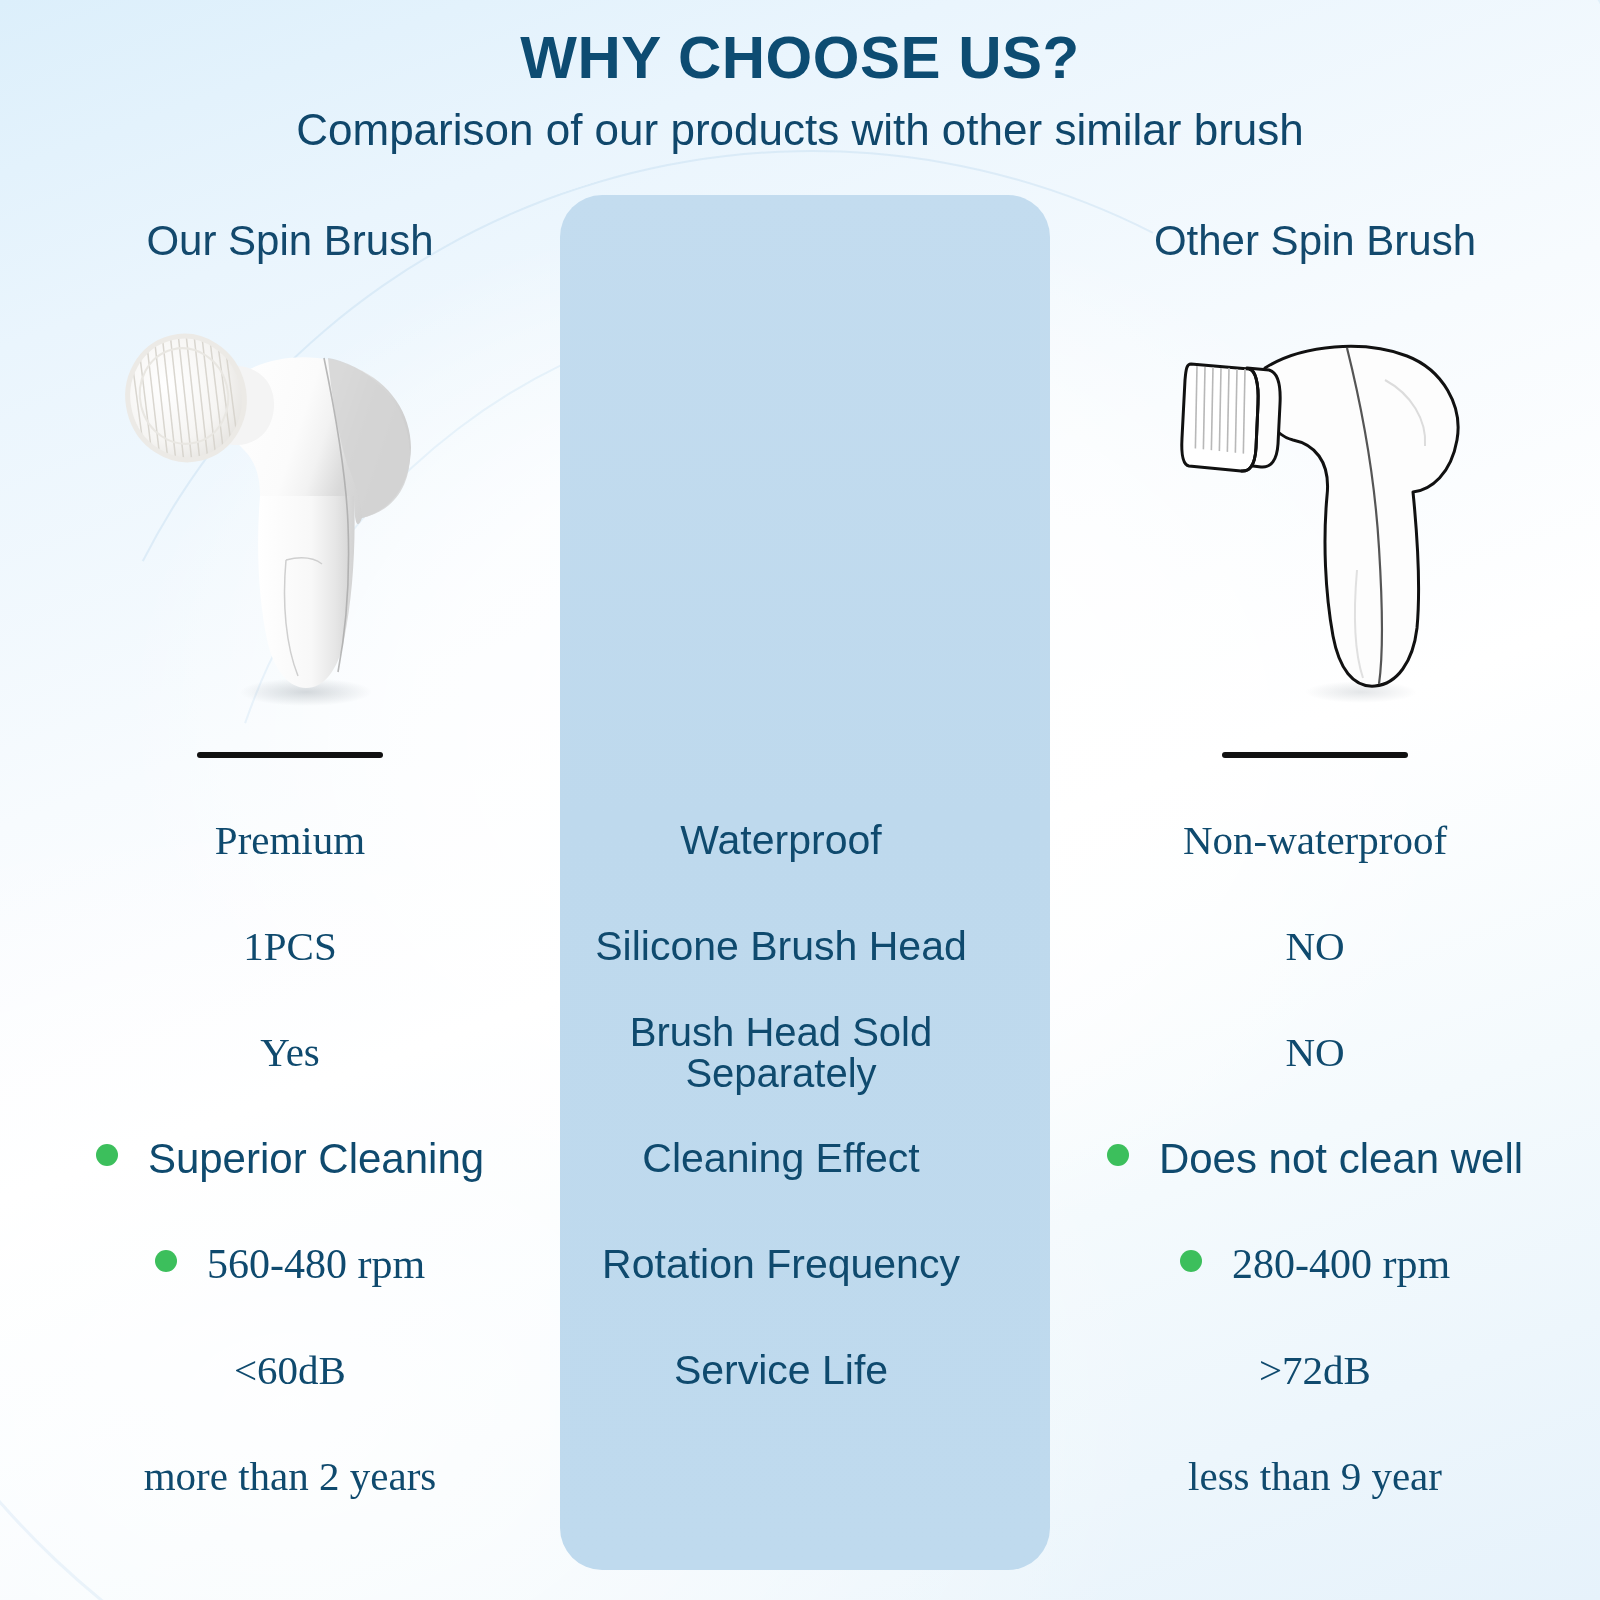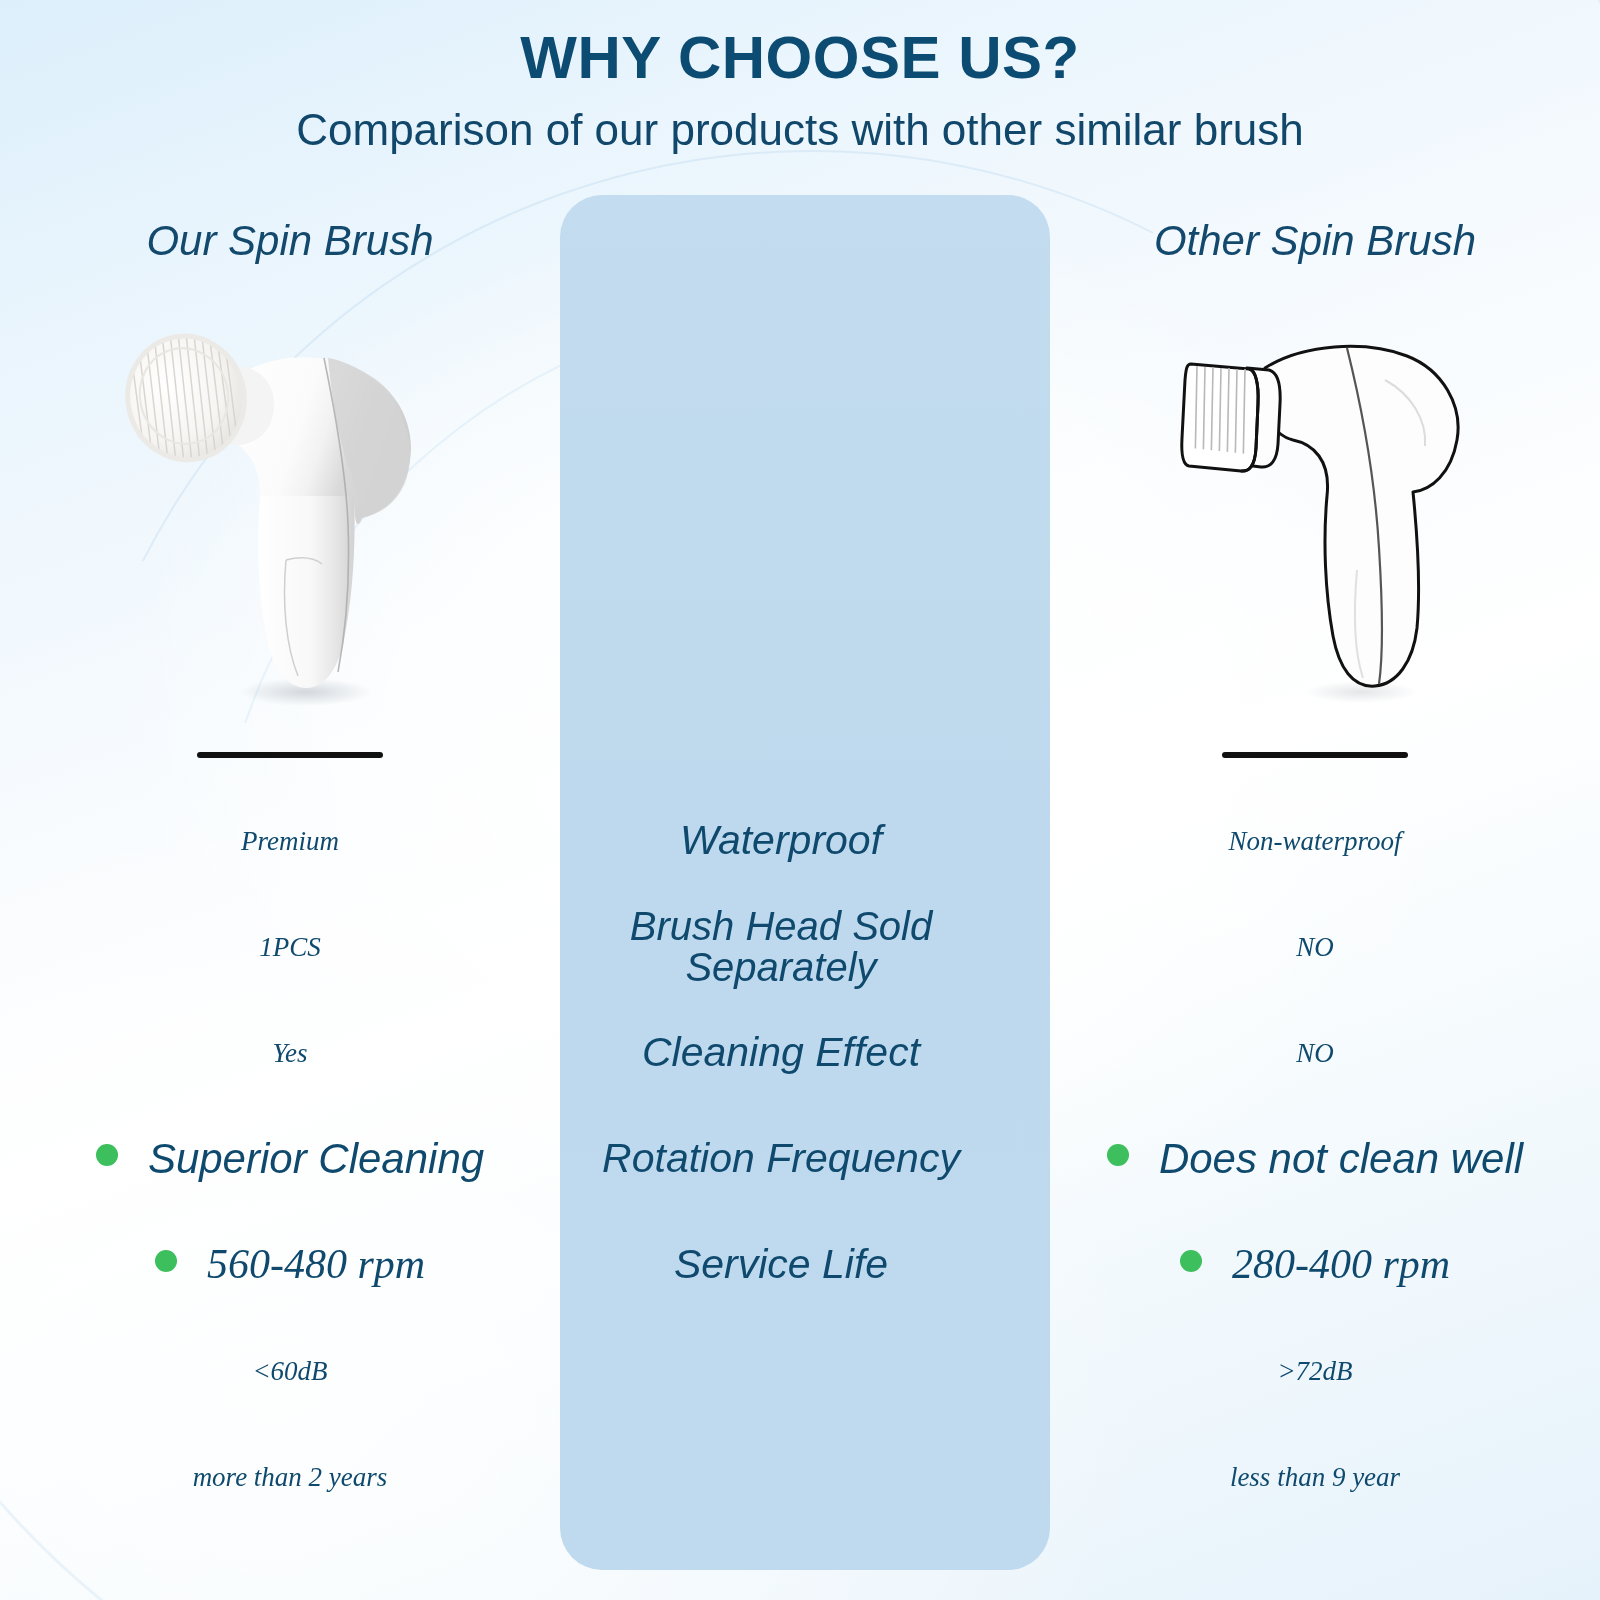--- a/index.html
+++ b/index.html
@@ -72,21 +72,20 @@
     height: 1375px;
     border-radius: 42px;
     background: linear-gradient(180deg, #c3dcef 0%, #bed9ed 45%, #bfdaee 100%);
   }
 
   
   .column {
     position: absolute;
     top: 0;
     height: 1600px;
-    font-style: italic;
   }
   #col-left   { left: 40px;   width: 500px; }
   #col-center { left: 536px;  width: 490px; }
   #col-right  { left: 1065px; width: 500px; }
 
   .col-header {
     position: absolute;
     top: 218px;
     width: 100%;
     text-align: center;
@@ -130,21 +129,21 @@
     display: flex;
     align-items: center;
     justify-content: center;
     height: 106px;
     text-align: center;
     padding: 0 6px;
     box-sizing: border-box;
   }
   .row-text {
     font-family: "Liberation Serif", serif;
-    font-size: 27px;
+    font-size: 41px;
     color: #0f4a6e;
     line-height: 1.12;
   }
 
   
   #col-center .row-text {
     font-family: "Liberation Sans", sans-serif;
     font-size: 41px;
     color: #0f4a6e;
     font-weight: normal;
@@ -290,20 +289,23 @@
         <span class="row-text">more than 2 years</span>
       </div>
     </div>
   </div>
 
   <div class="column" id="col-center">
     <div class="rows">
       <div class="row">
         <span class="row-text">Waterproof</span>
       </div>
+      <div class="row">
+        <span class="row-text">Silicone Brush Head</span>
+      </div>
       <div class="row two-line">
         <span class="row-text">Brush Head Sold Separately</span>
       </div>
       <div class="row">
         <span class="row-text">Cleaning Effect</span>
       </div>
       <div class="row">
         <span class="row-text">Rotation Frequency</span>
       </div>
       <div class="row">

